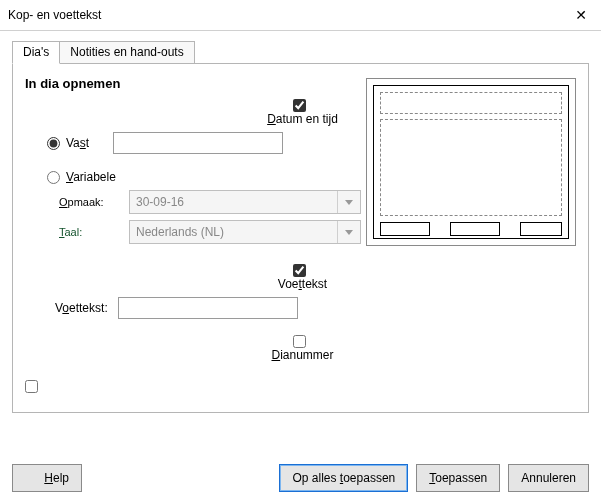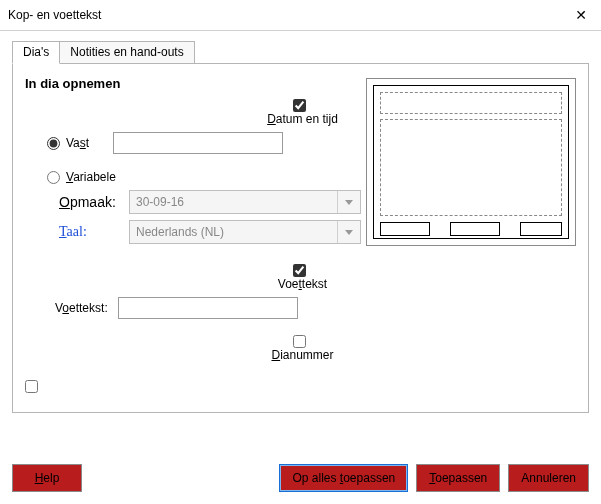--- a/index.html
+++ b/index.html
@@ -106,23 +106,23 @@
     height: 22px;
     border-left: 1px solid #cfcfcf;
     display: flex;
     align-items: center;
     justify-content: center;
     color: #888;
   }
   .combo .arrow svg { width: 8px; height: 5px; }
   .form-label {
     width: 70px;
-    font-size: 14px;
-  }
-  .form-label.disabled { color: #1d4ed8; font-family: Liberation Serif, serif; }
+    font-size: 11px;
+  }
+  .form-label.disabled { color: #14532d; }
   .preview {
     position: absolute;
     right: 12px;
     top: 14px;
     width: 210px;
     height: 168px;
     border: 1px solid #8a8a8a;
     box-sizing: border-box;
     padding: 6px;
   }
@@ -152,25 +152,25 @@
     left: 0; right: 0;
     bottom: 12px;
     display: flex;
     align-items: center;
     padding: 0 12px;
     gap: 8px;
   }
   .buttons .spacer { flex: 1; }
   .btn {
     border: 1px solid #8a8a8a;
-    background: #b91c1c;
+    background: #e5e5e5;
     padding: 6px 12px;
     font: inherit;
     min-width: 70px;
-    text-align: center;
+    text-align: right;
     box-sizing: border-box;
   }
   .btn.default {
     border: 1px solid #1a6fd4;
     box-shadow: inset 0 0 0 1px #7db6f0;
     min-width: 120px;
   }
   .u { text-decoration: underline; }
 </style>
 </head>

